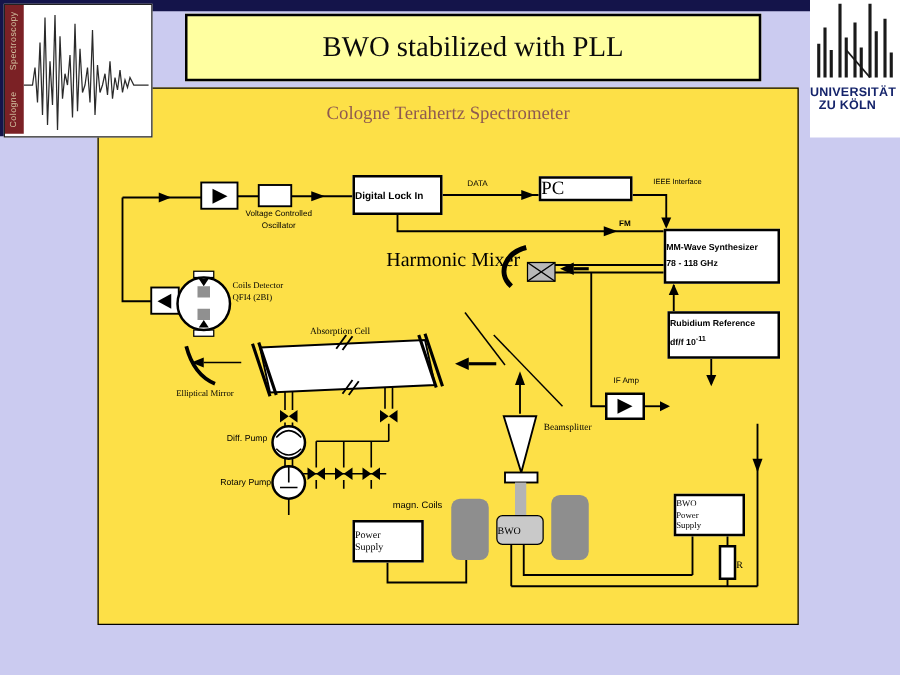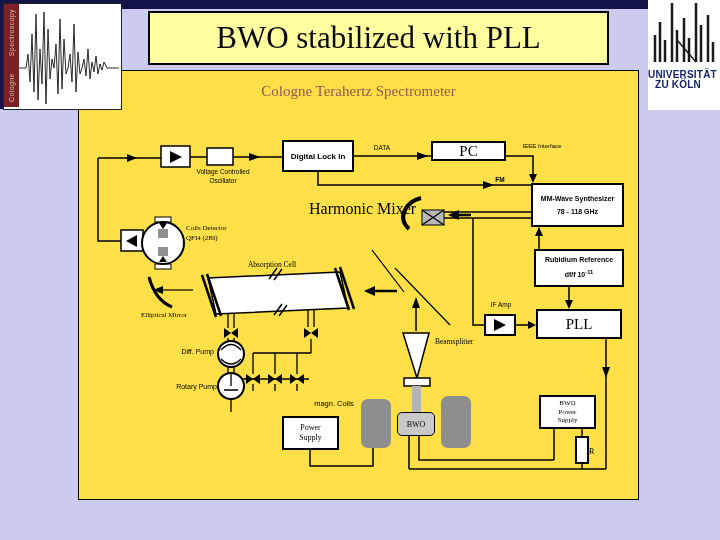--- a/index.html
+++ b/index.html
@@ -14,35 +14,35 @@
   #corner-strip{position:absolute;left:0;top:0;width:15px;height:103px;background:#7b2125;}
   .strip-text{position:absolute;left:0;top:0;width:103px;height:15px;transform-origin:0 0;
     transform:rotate(-90deg) translateX(-103px);display:flex;flex-direction:row;
     justify-content:space-between;align-items:center;padding:0 5px;box-sizing:border-box;
     color:#d2c2a0;font-size:7px;letter-spacing:.4px;white-space:nowrap;}
   #corner-wave{position:absolute;left:15px;top:0;width:100px;height:103px;}
 
   
   #title-bar{left:148px;top:11px;width:457px;height:50px;background:#ffffa0;border:2px solid #000;
     z-index:4;display:flex;align-items:center;justify-content:center;
-    font-family:"Liberation Serif", serif;font-size:31px;color:#0a0a0a;}
+    font-family:"Liberation Serif", serif;font-size:23px;color:#0a0a0a;}
 
   
   #uni-logo{left:648px;top:0;width:72px;height:110px;background:#fff;z-index:5;text-align:center;}
   #uni-logo-text{position:absolute;left:0;top:70px;width:60px;color:#15246b;
     font-weight:bold;font-size:10px;line-height:10px;letter-spacing:.2px;}
 
   
   #diagram{left:78px;top:70px;width:559px;height:428px;background:#fde047;border:1px solid #000;z-index:1;}
   #diagram svg{position:absolute;left:0;top:0;}
   #diagram-title{position:absolute;left:0;top:12px;width:559px;text-align:center;
     font-family:"Liberation Serif", serif;font-size:15px;color:#8f5a50;}
 
   .box{position:absolute;background:#fff;border:2px solid #000;box-sizing:border-box;
-    display:flex;flex-direction:column;align-items:center;justify-content:center;text-align:center;}
+    display:flex;flex-direction:column;align-items:flex-start;justify-content:center;text-align:center;}
   .lbl{position:absolute;white-space:nowrap;color:#000;}
   .serif{font-family:"Liberation Serif", serif;}
   .ctr{text-align:center;white-space:normal;}
 </style>
 </head>
 <body>
 
 <div id="top-bar" class="abs"></div>
 <div id="left-edge" class="abs"></div>
 
@@ -198,23 +198,20 @@
   <div class="box" style="left:452px;top:112px;width:93px;height:44px;font-size:7px;font-weight:bold;line-height:13px;">
     <span>MM-Wave Synthesizer</span>
     <span>78 - 118 GHz</span>
   </div>
   <div class="box" style="left:455px;top:178px;width:90px;height:38px;font-size:7px;font-weight:bold;line-height:12px;">
     <span>Rubidium Reference</span>
     <span>
       <span></span><span>df/f  10</span><sup>-11</sup>
     </span>
   </div>
-  <div class="box serif" style="left:457px;top:238px;width:86px;height:30px;font-size:15px;">
-    <span>PLL</span>
-  </div>
   <div class="box serif" style="left:203px;top:345px;width:57px;height:34px;font-size:8px;line-height:10px;">
     <span>Power</span>
     <span>Supply</span>
   </div>
   <div class="box serif" style="left:460px;top:324px;width:57px;height:34px;font-size:7px;line-height:8.5px;">
     <span>BWO</span>
     <span>Power</span>
     <span>Supply</span>
   </div>
   <div class="box serif" style="left:318px;top:341px;width:38px;height:24px;font-size:8px;background:#c9c9c9;border-width:1.5px;border-radius:5px;">

